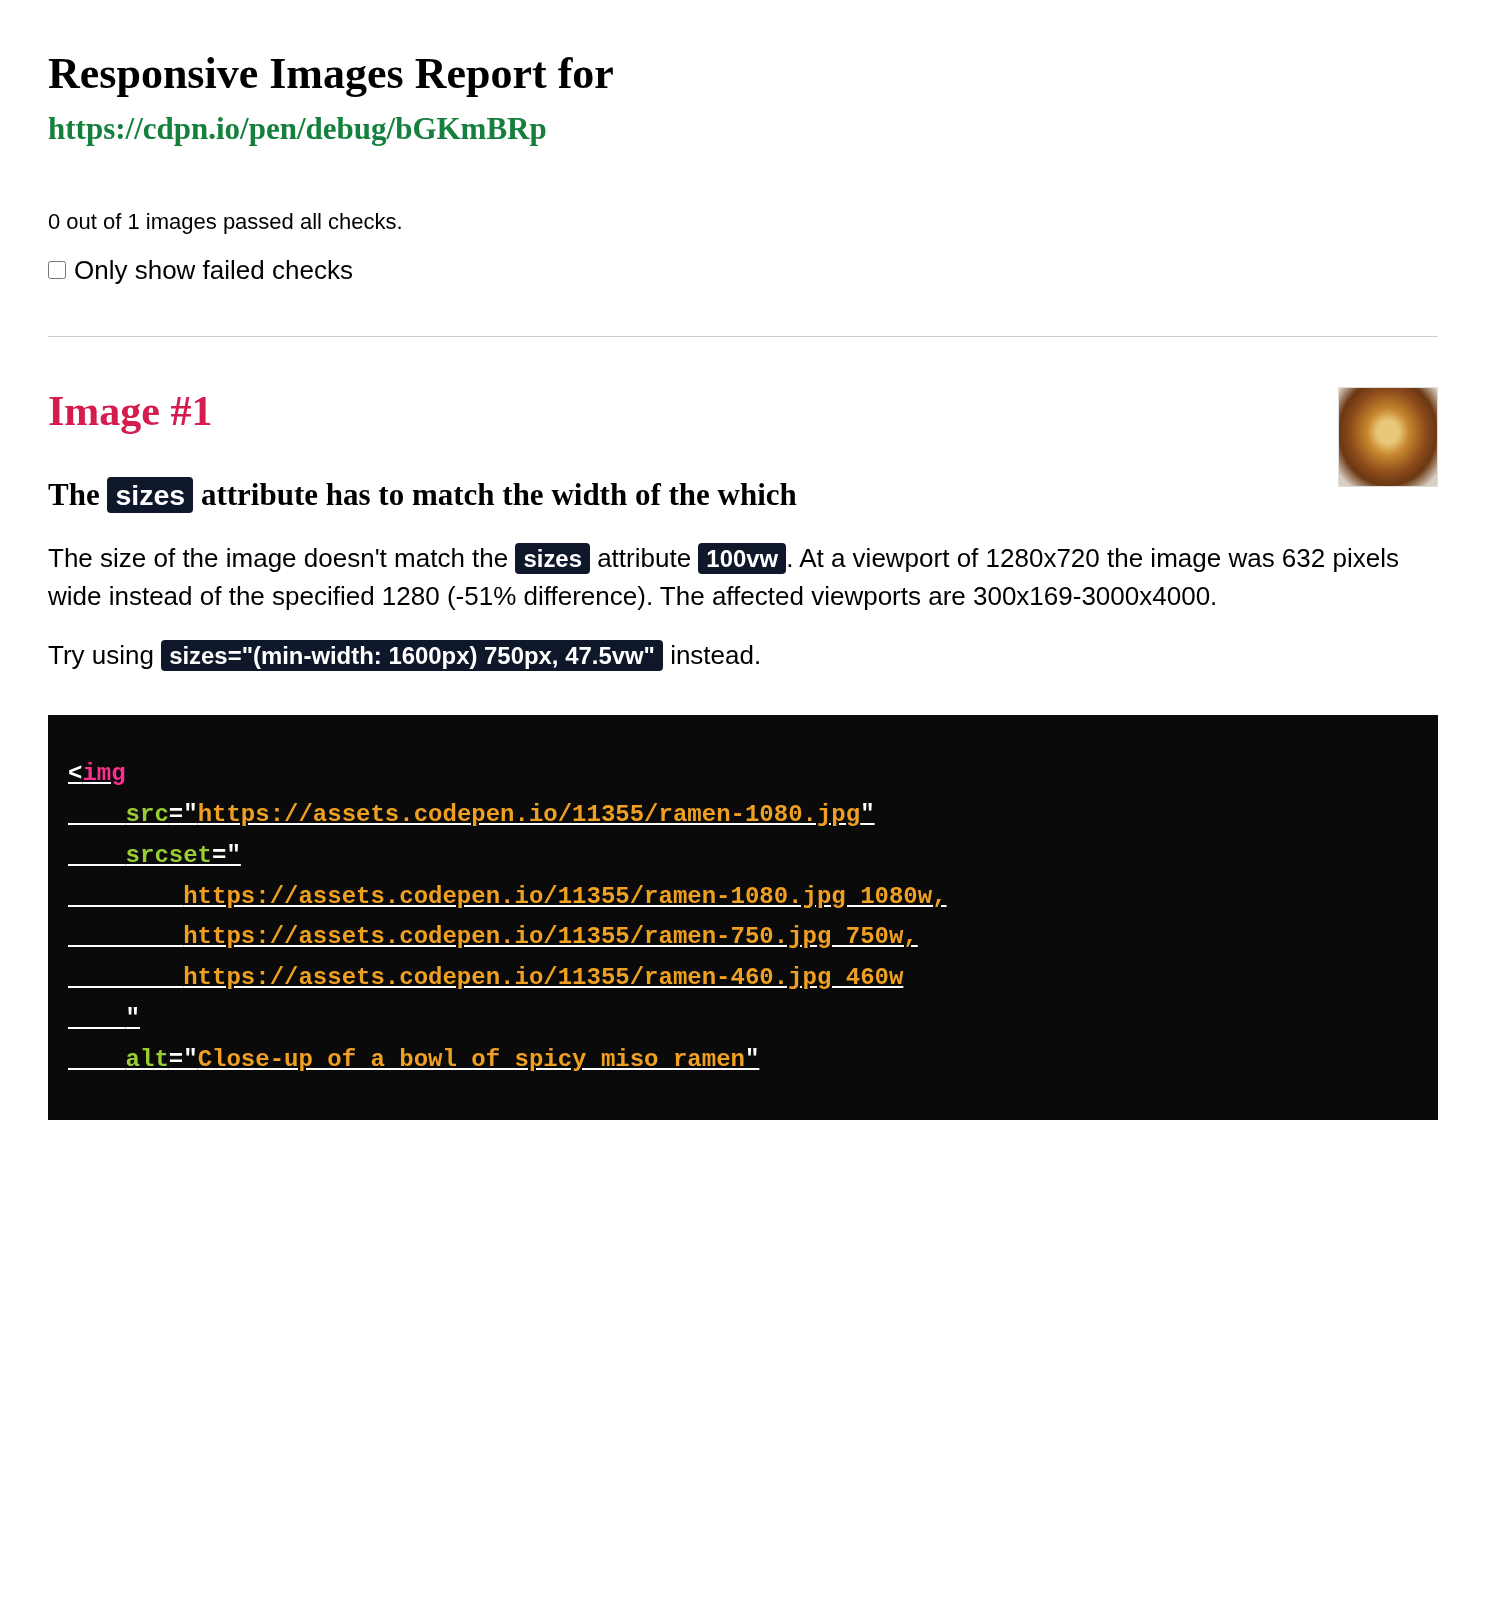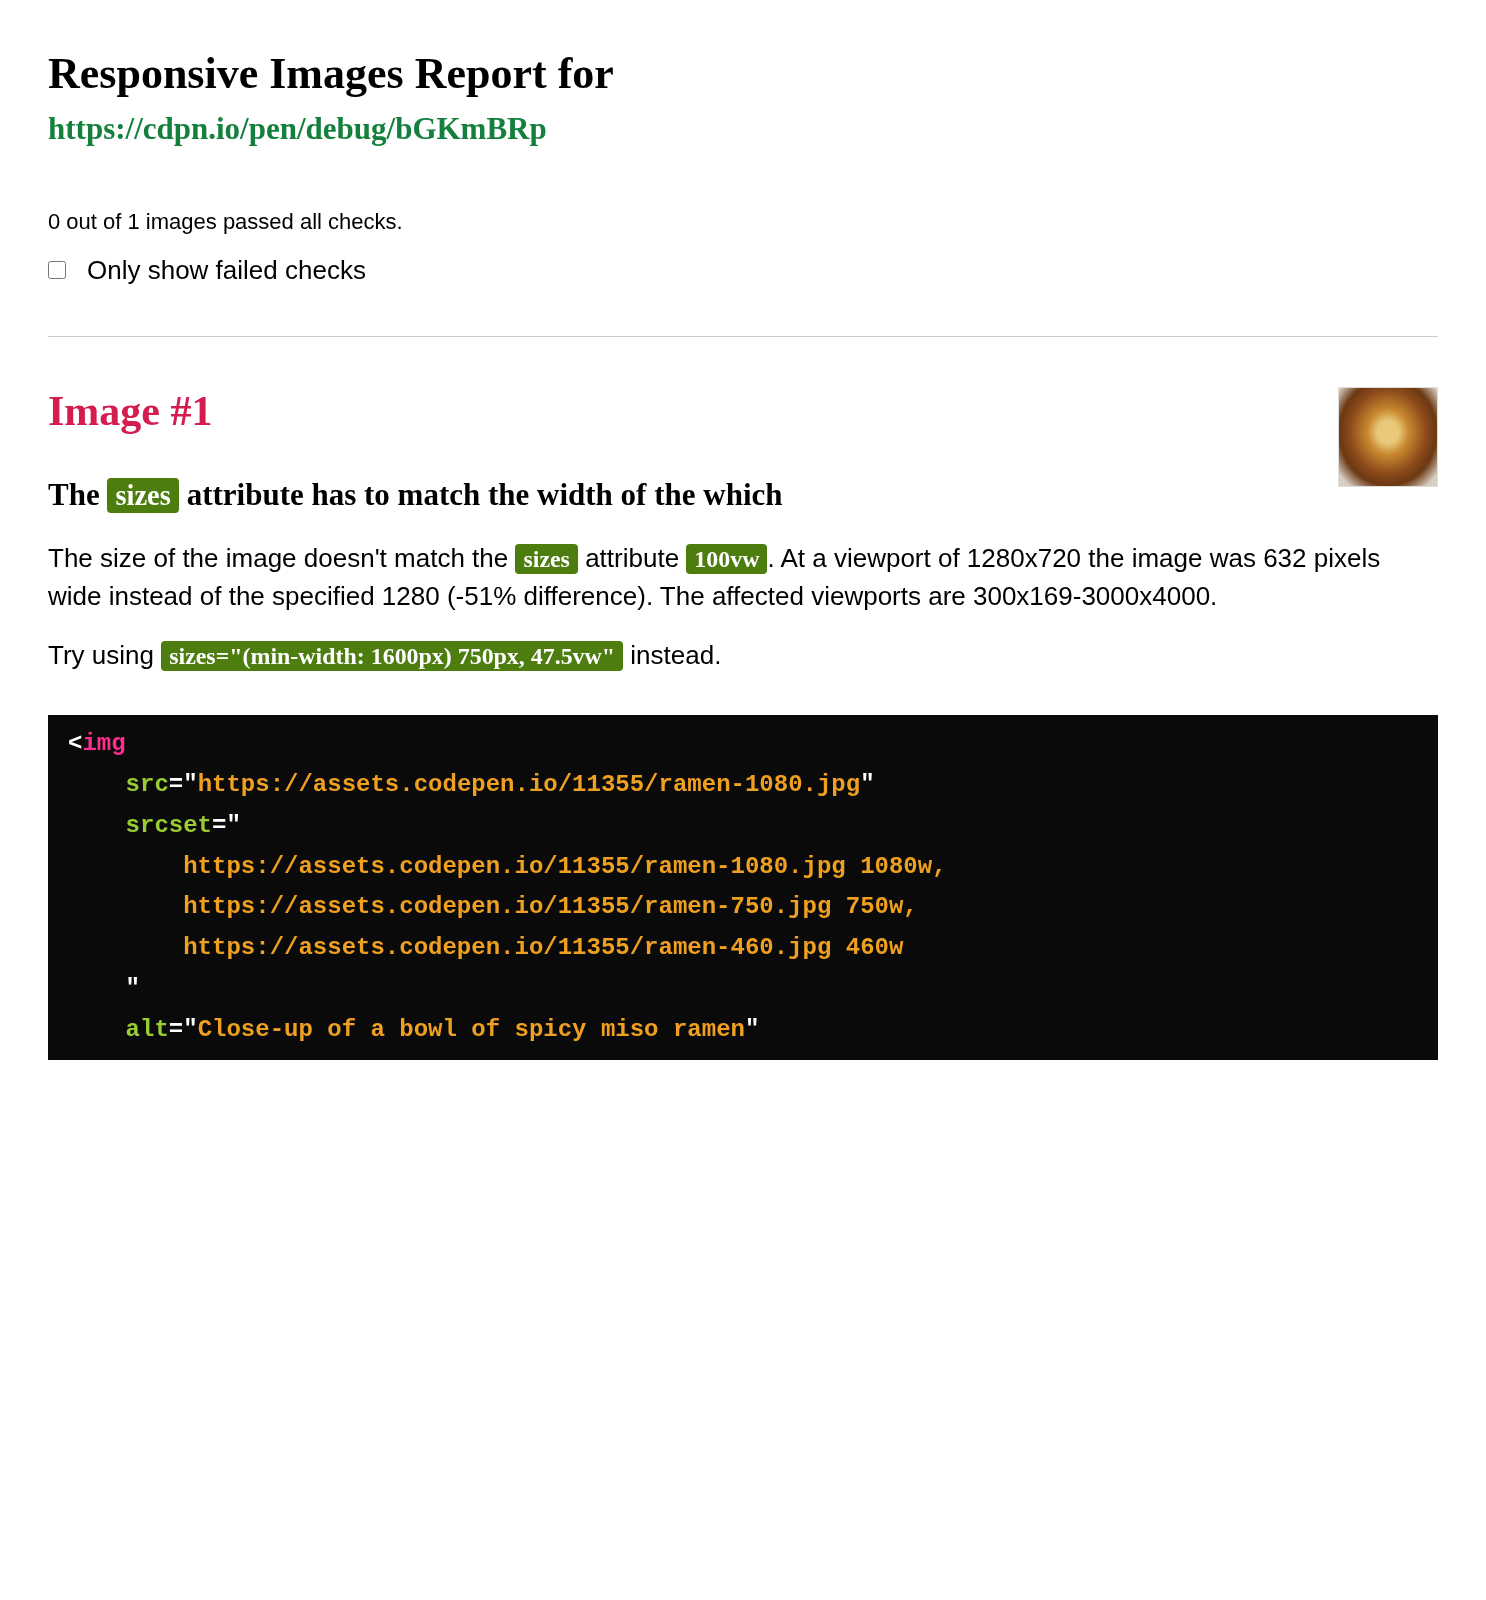--- a/index.html
+++ b/index.html
@@ -28,21 +28,21 @@
       text-decoration: none;
       display: inline-block;
     }
     .summary {
       font-size: 22px;
       margin-bottom: 20px;
     }
     .filter-row {
       display: flex;
       align-items: center;
-      gap: 21px;
+      gap: 8px;
       font-size: 26px;
       margin-bottom: 50px;
     }
     .filter-checkbox {
       width: 18px;
       height: 18px;
       margin: 0;
     }
     hr {
       border: none;
@@ -74,40 +74,41 @@
       font-weight: bold;
       margin: 0 0 25px 0;
       line-height: 1.3;
     }
     .body-text {
       font-size: 26px;
       line-height: 1.45;
       margin: 0 0 22px 0;
     }
     code.inline {
-      background: #4d7c0f;
+      background: #0f172a;
       color: #ffffff;
-      font-family: Liberation Serif, serif;
+      font-family: Liberation Sans, sans-serif;
       font-weight: bold;
       padding: 2px 8px;
       border-radius: 4px;
       font-size: 0.92em;
       white-space: nowrap;
     }
     .code-block {
       background: #0a0a0a;
       color: #ffffff;
       font-family: "Courier New", Courier, monospace;
       font-size: 24px;
       font-weight: bold;
-      padding: 9px 20px;
+      padding: 39px 20px;
       margin-top: 40px;
       line-height: 1.7;
       white-space: pre;
       overflow-x: auto;
+      text-decoration: underline;
     }
     .tok-bracket { color: #ffffff; }
     .tok-tag { color: #ff2d8f; }
     .tok-attr { color: #9acd32; }
     .tok-punct { color: #ffffff; }
     .tok-value { color: #f0a020; }
   </style>
 </head>
 <body>
 

